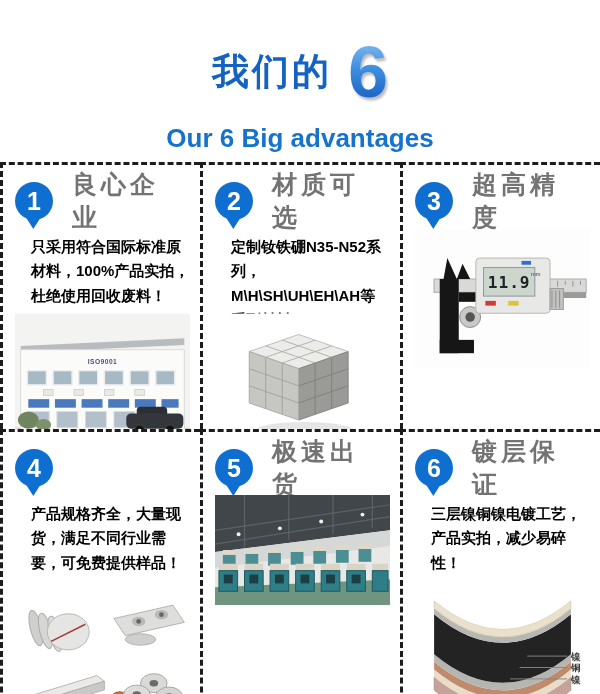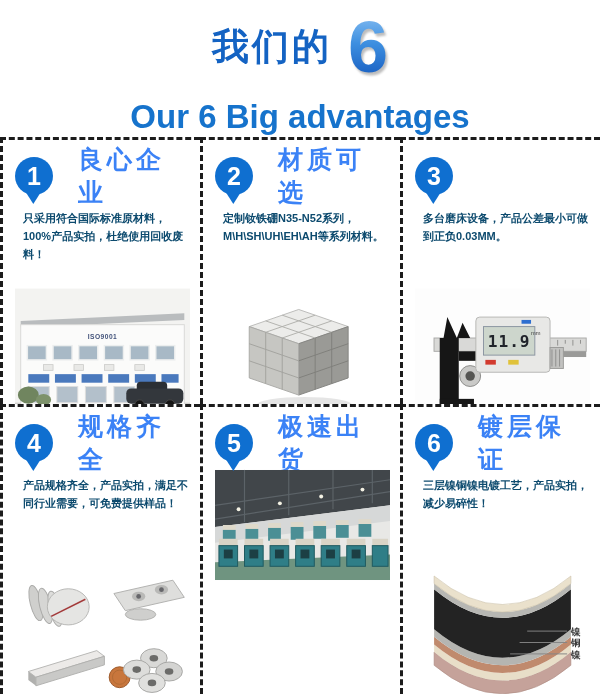--- a/index.html
+++ b/index.html
@@ -1,41 +1,41 @@
 <!DOCTYPE html>
 <html><head>
 <meta charset="utf-8">
 <style>
   html,body{margin:0;padding:0;background:#ffffff;}
   body{width:600px;font-family:"Liberation Sans","DejaVu Sans",sans-serif;-webkit-font-smoothing:antialiased;}
 
   
-  .header{height:137px;text-align:center;padding-top:4px;box-sizing:border-box;}
+  .header{height:137px;text-align:center;padding-top:4px;box-sizing:border-box;margin-top:25px;}
   .title-line{display:flex;justify-content:center;align-items:center;gap:16px;height:86px;}
   .title-cn{font-size:37px;font-weight:bold;color:#1463c3;letter-spacing:3px;}
   .big-six{font-size:72px;font-weight:bold;line-height:1;color:#2f85db;
            background:linear-gradient(180deg,#8cc1f3 0%,#3d8fe0 45%,#1257bd 100%);
            -webkit-background-clip:text;background-clip:text;-webkit-text-fill-color:transparent;
            filter:drop-shadow(2px 3px 1px rgba(90,90,90,.4));}
-  .subtitle{font-size:33px;font-weight:bold;color:#1673cc;margin-top:8px;}
+  .subtitle{font-size:26px;font-weight:bold;color:#1673cc;margin-top:8px;}
 
   
   .grid{display:grid;grid-template-columns:200px 200px 200px;grid-template-rows:267px 290px;}
   .cell{border-top:3px dashed #1c1c1c;border-left:3px dashed #1c1c1c;box-sizing:border-box;
         padding:12px 10px 0 12px;overflow:hidden;}
 
   .card-head{display:flex;align-items:center;gap:13px;height:48px;}
   .badge{position:relative;width:38px;height:38px;background:#0f6fd0;border-radius:50%;
          display:flex;align-items:center;justify-content:center;flex:0 0 auto;}
   .badge::after{content:"";position:absolute;left:50%;bottom:-9px;transform:translateX(-55%);
          border:7px solid transparent;border-top:11px solid #0f6fd0;border-bottom:0;}
   .badge-num{color:#fff;font-size:25px;font-weight:bold;}
-  .card-title{margin:12px;font-size:25px;font-weight:bold;color:#3b82f6;letter-spacing:4px;}
-
-  .card-body{margin:10px 0 0 8px;font-size:11px;font-weight:bold;color:#0c4a6e;
+  .card-title{margin:6px;font-size:25px;font-weight:bold;color:#737373;letter-spacing:4px;}
+
+  .card-body{margin:10px 0 0 16px;font-size:15px;font-weight:bold;color:#000000;
              line-height:1.62;height:74px;}
   .row2 .card-body{height:78px;}
 
   .photo{display:flex;justify-content:flex-start;margin-top:2px;}
   .photo svg{display:block;}
   .lcd-text{font-family:"DejaVu Sans Mono",monospace;font-weight:bold;letter-spacing:1px;}
   .svg-label{font-size:10px;fill:#3a3a3a;font-weight:bold;}
   .sign-text{font-size:7px;fill:#42527a;font-weight:bold;letter-spacing:.5px;}
 </style>
 </head>
@@ -139,22 +139,22 @@
         </g>
       </svg>
     </div>
   </section>
 
   <section class="cell">
     <div class="card-head">
       <span class="badge">
         <span class="badge-num">3</span>
       </span>
-    </div>
-    <p class="card-body">多台磨床设备，产品公差最小可做到正负0.03MM。</p>
+      <h2 class="card-title">超高精度</h2>
+    </div>
     <div class="photo">
       <svg width="182" height="143" viewBox="0 0 184 145">
         <rect width="184" height="145" fill="#fdfdfd"></rect>
         <rect x="20" y="52" width="160" height="14" fill="#d9d9d7" stroke="#a9a9a7"></rect>
         <g stroke="#8e8e8c" stroke-width="1">
           <line x1="150" y1="54" x2="150" y2="60"></line>
             <line x1="158" y1="54" x2="158" y2="58"></line>
           <line x1="166" y1="54" x2="166" y2="60"></line>
             <line x1="174" y1="54" x2="174" y2="58"></line>
         </g>
@@ -180,23 +180,22 @@
         <rect x="156" y="66" width="24" height="6" fill="#9a9a98"></rect>
       </svg>
     </div>
   </section>
 
   <section class="cell row2">
     <div class="card-head">
       <span class="badge">
         <span class="badge-num">4</span>
       </span>
-      <h2 class="card-title">规格齐全</h2>
-    </div>
-    <p class="card-body">产品规格齐全，产品实拍，满足不同行业需要，可免费提供样品！</p>
+    </div>
+    <p class="card-body">产品规格齐全，大量现货，满足不同行业需要，可免费提供样品！</p>
     <div class="photo">
       <svg width="182" height="152" viewBox="0 0 184 155">
         <rect width="184" height="155" fill="#ffffff"></rect>
 
         <ellipse cx="22" cy="46" rx="6" ry="19" fill="#cfcfcd" stroke="#aaaaa8" transform="rotate(-14 22 46)"></ellipse>
         <ellipse cx="32" cy="49" rx="6" ry="19" fill="#d6d6d4" stroke="#aaaaa8" transform="rotate(-14 32 49)"></ellipse>
         <ellipse cx="42" cy="52" rx="6" ry="19" fill="#dddddb" stroke="#aaaaa8" transform="rotate(-14 42 52)"></ellipse>
         <ellipse cx="56" cy="50" rx="22" ry="19" fill="#e5e5e3" stroke="#b5b5b3"></ellipse>
         <line x1="38" y1="60" x2="74" y2="42" stroke="#a33a3a" stroke-width="1.6"></line>
 

